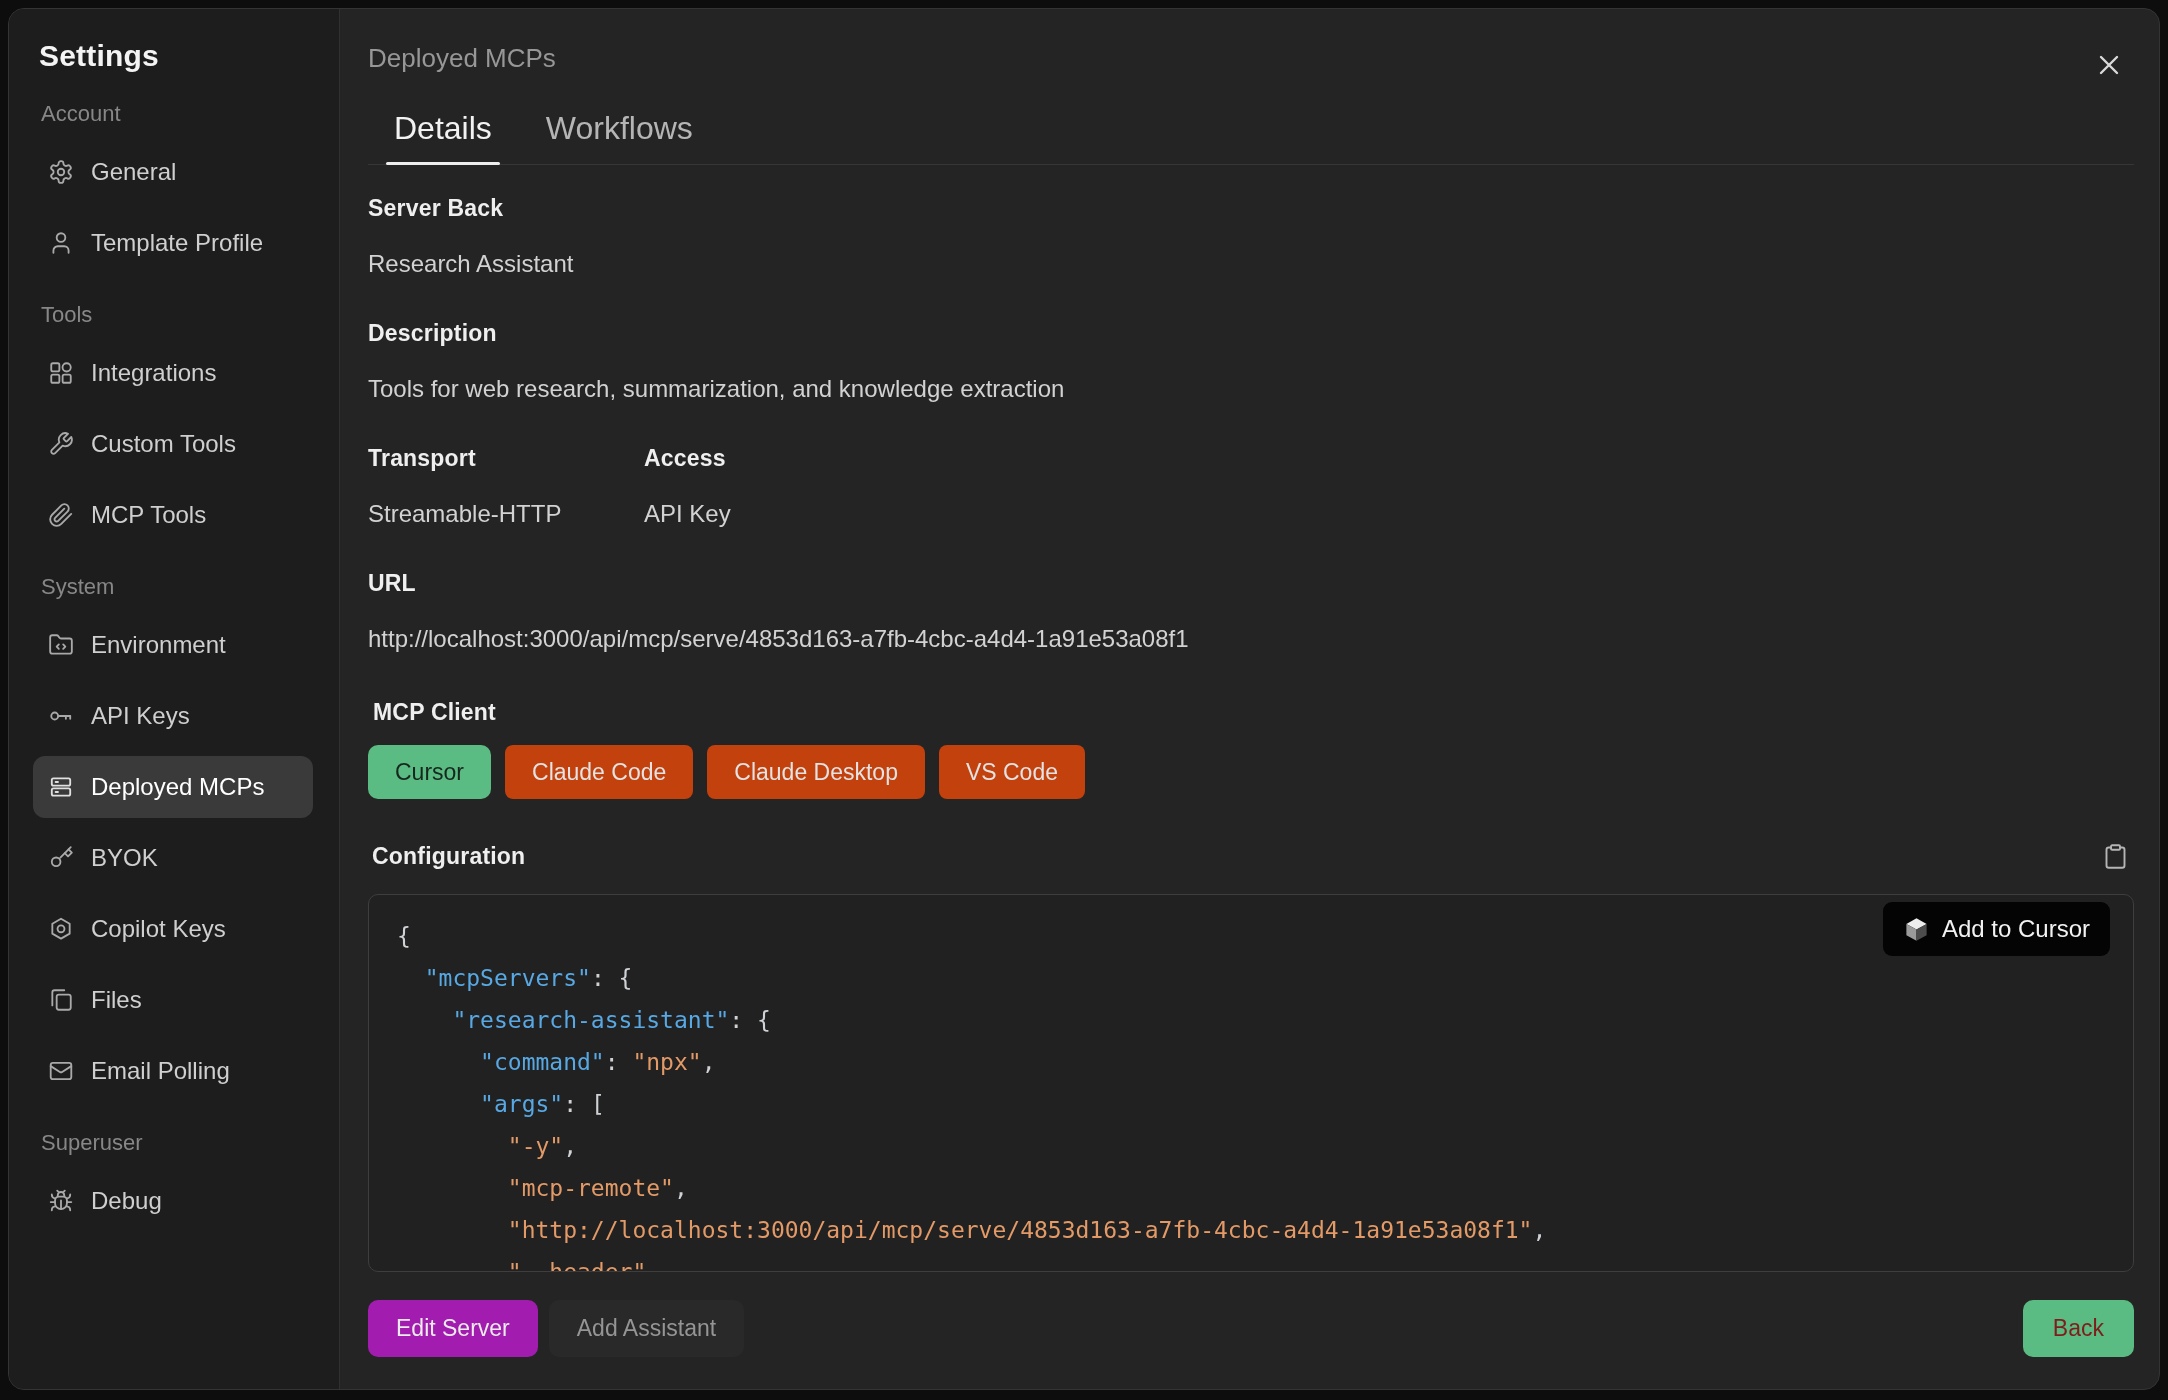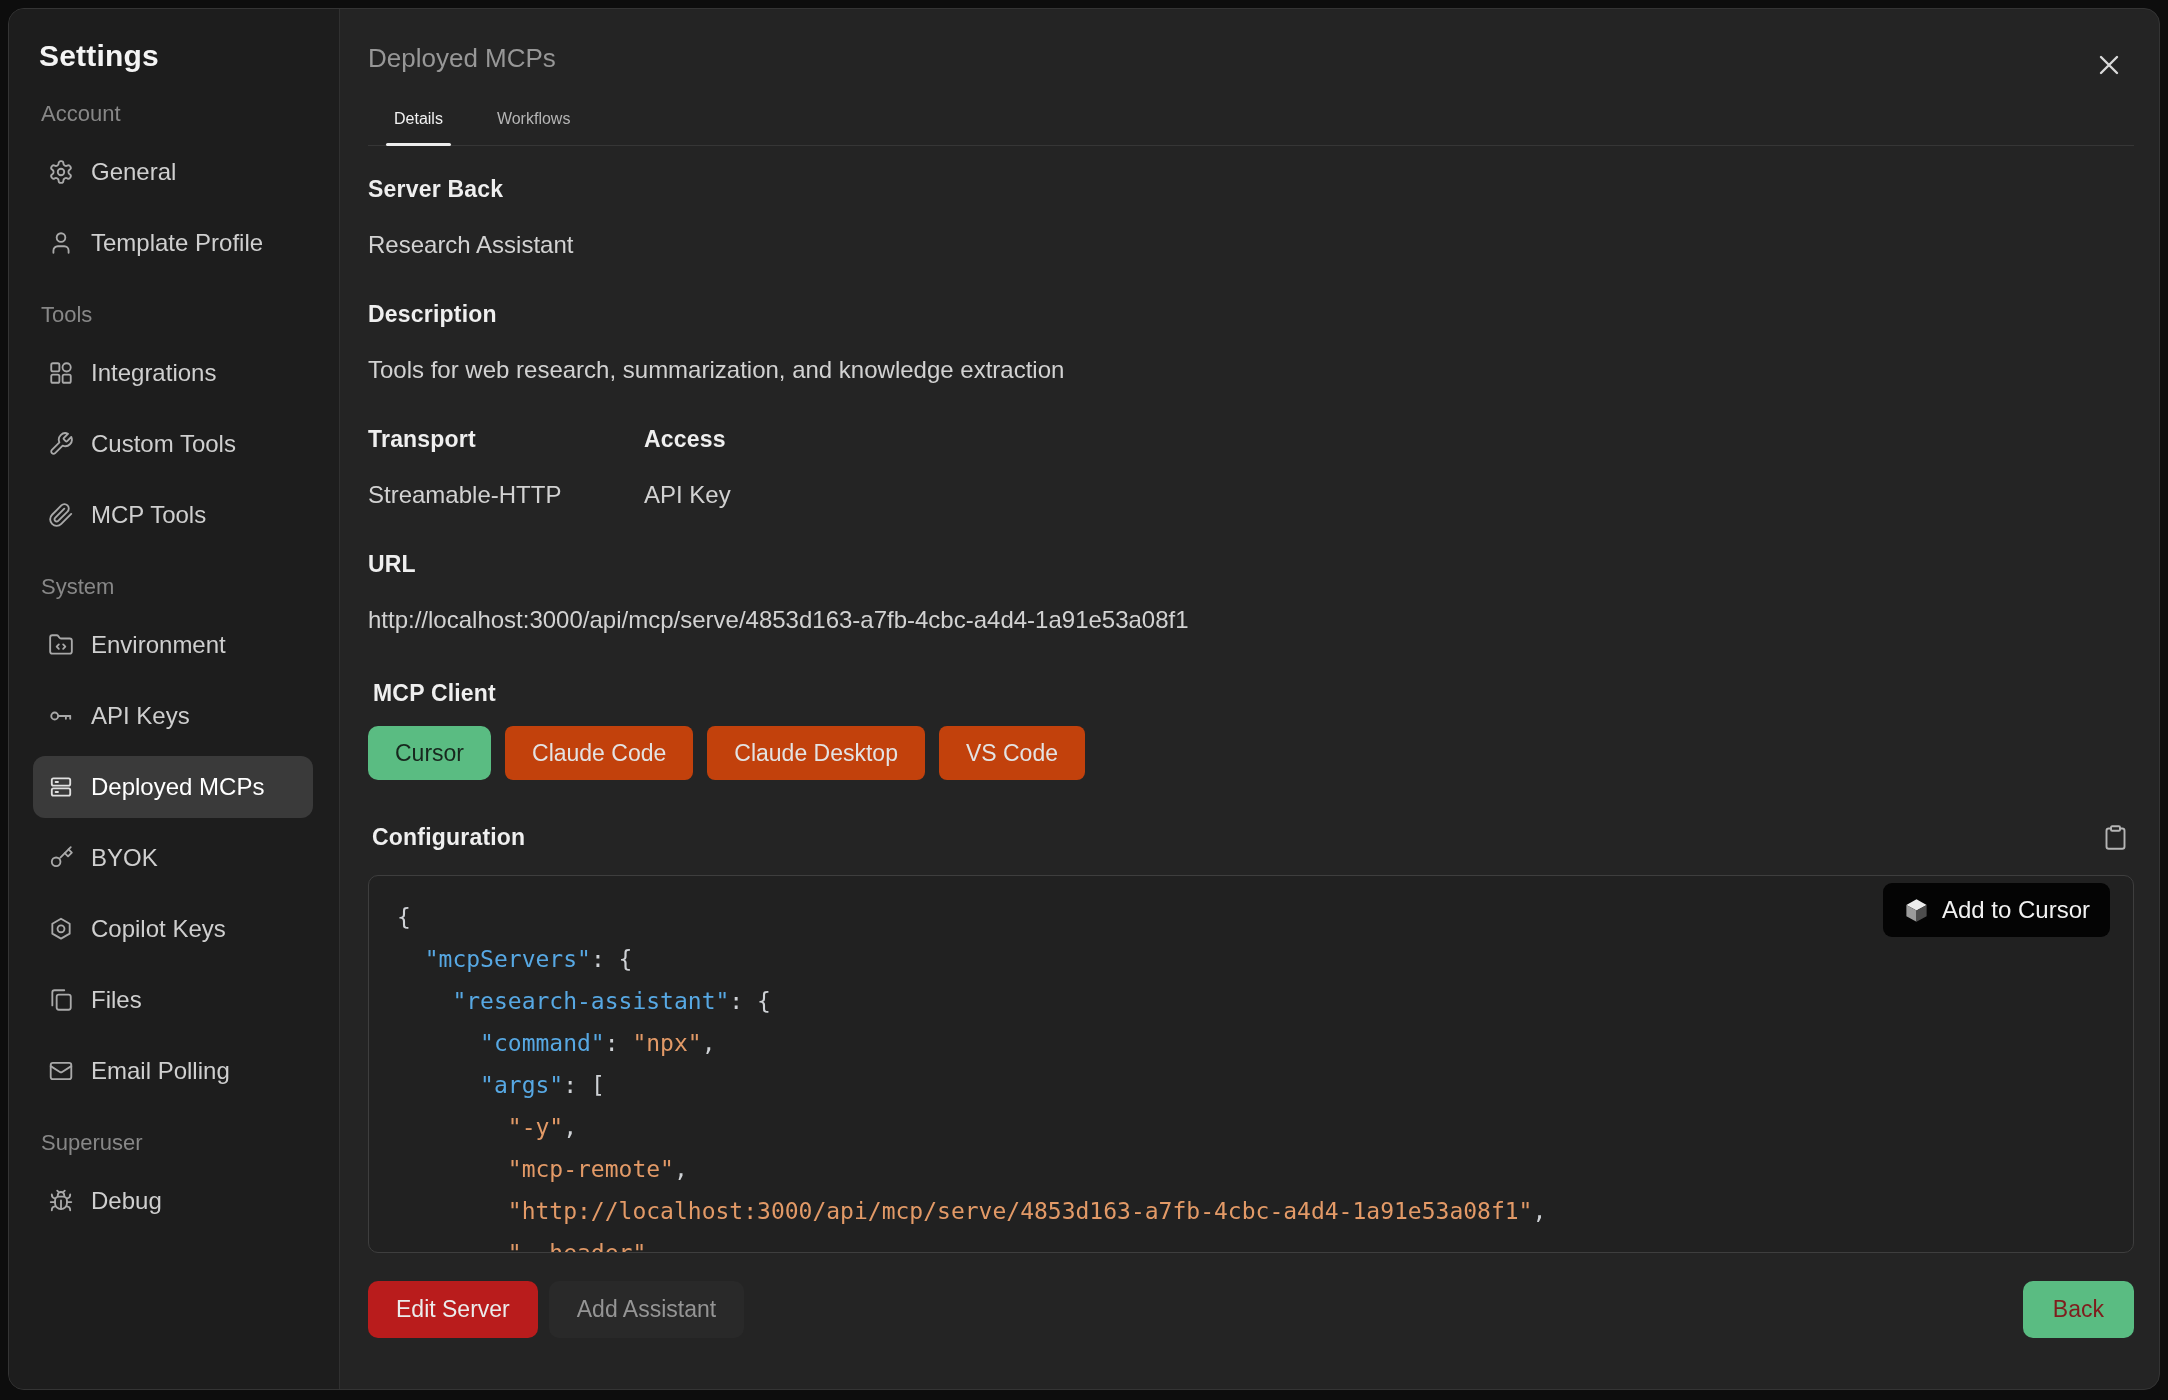--- a/index.html
+++ b/index.html
@@ -85,21 +85,21 @@
   }
   .tab-row {
     margin-top: 36px;
     border-bottom: 1px solid #363636;
     display: flex;
     gap: 38px;
     padding-left: 18px;
   }
   .tab {
     position: relative;
-    font-size: 16px;
+    font-size: 32px;
     color: #b5b5b5;
     padding: 0 8px 17px 8px;
     cursor: pointer;
   }
   .tab.active { color: #f2f2f2; font-weight: 500; }
   .tab.active::after {
     content: "";
     position: absolute;
     left: 0; right: 0; bottom: -1px;
     height: 3px;
@@ -202,21 +202,21 @@
   }
   .btn {
     height: 57px;
     border: none;
     border-radius: 10px;
     font-size: 23px;
     font-family: inherit;
     cursor: pointer;
     padding: 0 28px;
   }
-  .btn-edit { background: #b91c1c; color: #ebebeb; }
+  .btn-edit { background: #a21caf; color: #ebebeb; }
   .btn-addwf { background: #292929; color: #959595; }
   .btn-back {
     margin-left: auto;
     background: var(--green, #57ba7f);
     color: #7f1d1d;
     font-weight: 500;
     padding: 0 30px;
   }
   svg { display: block; }
 </style>

